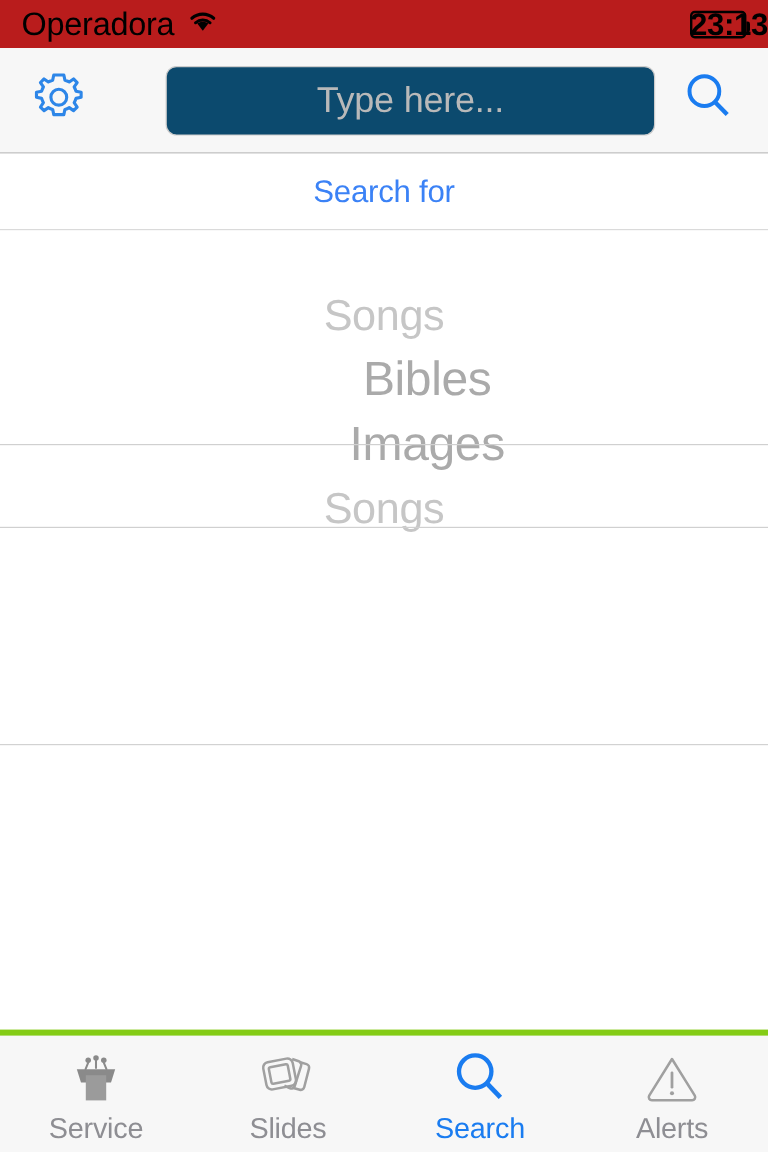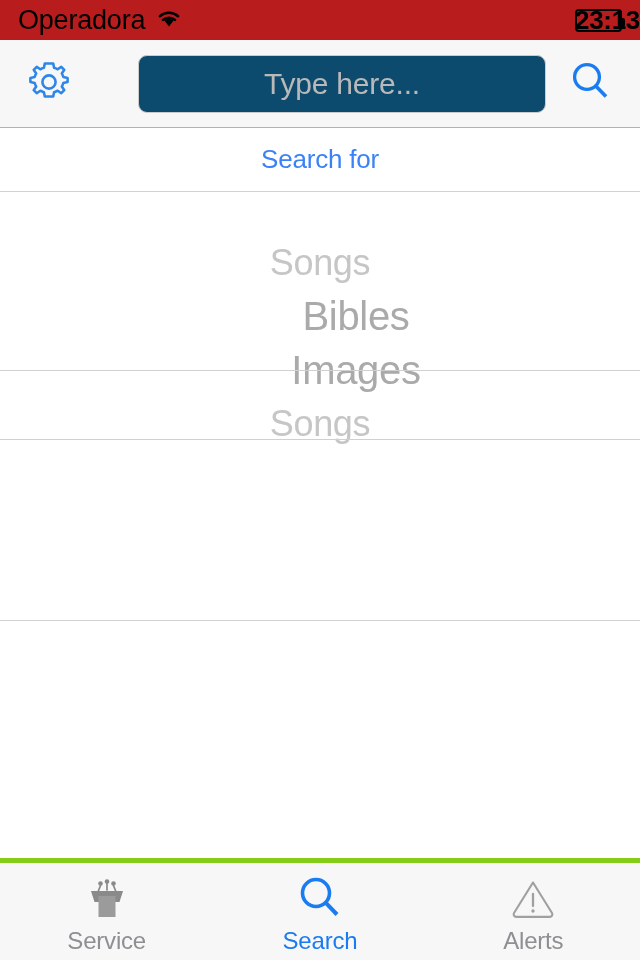--- a/index.html
+++ b/index.html
@@ -309,20 +309,33 @@
         <path d="M18.5 11.6 L16.3 17" stroke="#8a8a8a" stroke-width="1.7" stroke-linecap="round"></path>
         <path d="M25 9.8 L25 16" stroke="#8a8a8a" stroke-width="1.7" stroke-linecap="round"></path>
         <path d="M31.5 11.6 L33.7 17" stroke="#8a8a8a" stroke-width="1.7" stroke-linecap="round"></path>
         <path d="M9 17 H41 L37.5 28 H12.5 Z" fill="#8a8a8a"></path>
         <rect x="16.5" y="22" width="17" height="21" fill="#9b9b9b"></rect>
       </svg>
     </span>
     <span class="tab-label">Service</span>
   </div>
 
+  <div class="tab-item">
+    <span class="tab-icon">
+      <svg width="54" height="50" viewBox="0 0 54 50">
+        <g fill="none" stroke="#a0a0a0" stroke-width="2.1" stroke-linejoin="round">
+          <path d="M36.5 11 L42.5 12.8 a3 3 0 0 1 2 3.7 L40.5 32 a3 3 0 0 1 -3.7 2.1 L31.5 32.6"></path>
+          <path d="M30.5 8.5 L36 10.4 a3 3 0 0 1 1.9 3.8 L32.6 31 a3 3 0 0 1 -3.8 1.9 L24 30.8"></path>
+          <rect x="7.5" y="9.5" width="25" height="23" rx="4.5" transform="rotate(-11 20 21)"></rect>
+          <rect x="12" y="14" width="16" height="14" rx="1.4" transform="rotate(-11 20 21)"></rect>
+        </g>
+      </svg>
+    </span>
+    <span class="tab-label">Slides</span>
+  </div>
 
   <div class="tab-item active">
     <span class="tab-icon">
       <svg width="54" height="52" viewBox="0 0 54 52">
         <circle cx="23" cy="20" r="13.5" fill="none" stroke="#1a7cf0" stroke-width="3.6"></circle>
         <line x1="32.6" y1="29.6" x2="44" y2="41.5" stroke="#1a7cf0" stroke-width="4" stroke-linecap="butt"></line>
       </svg>
     </span>
     <span class="tab-label">Search</span>
   </div>

